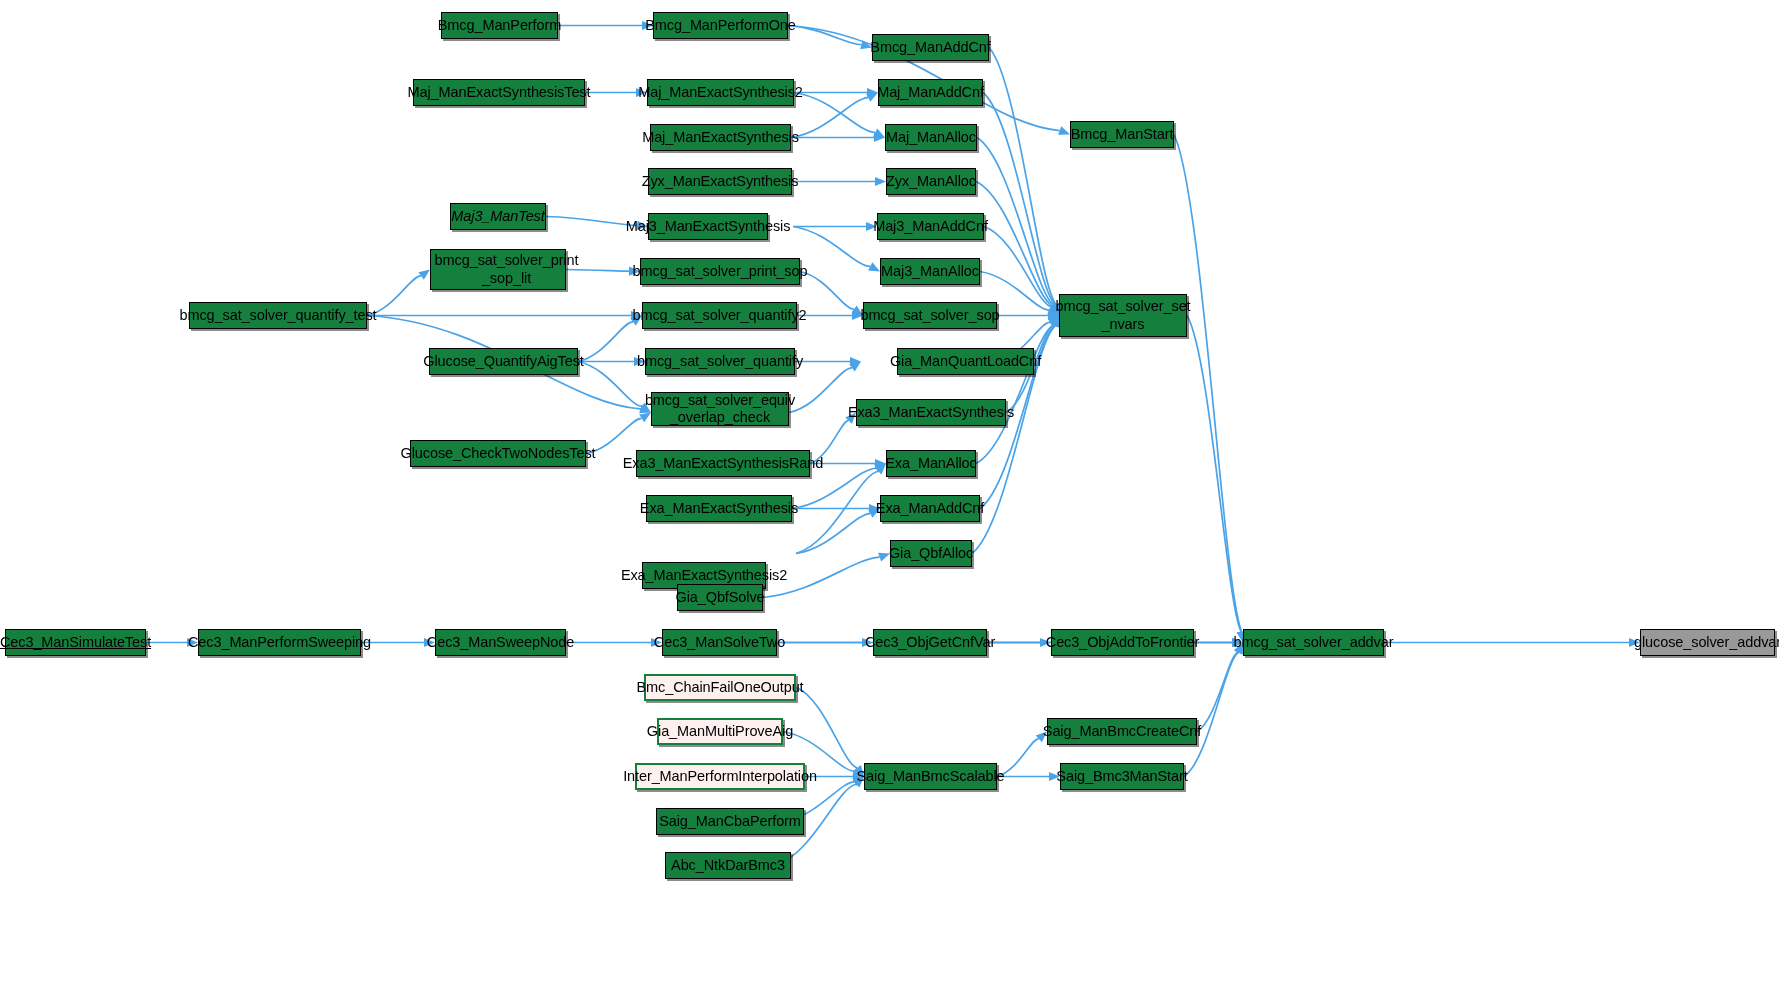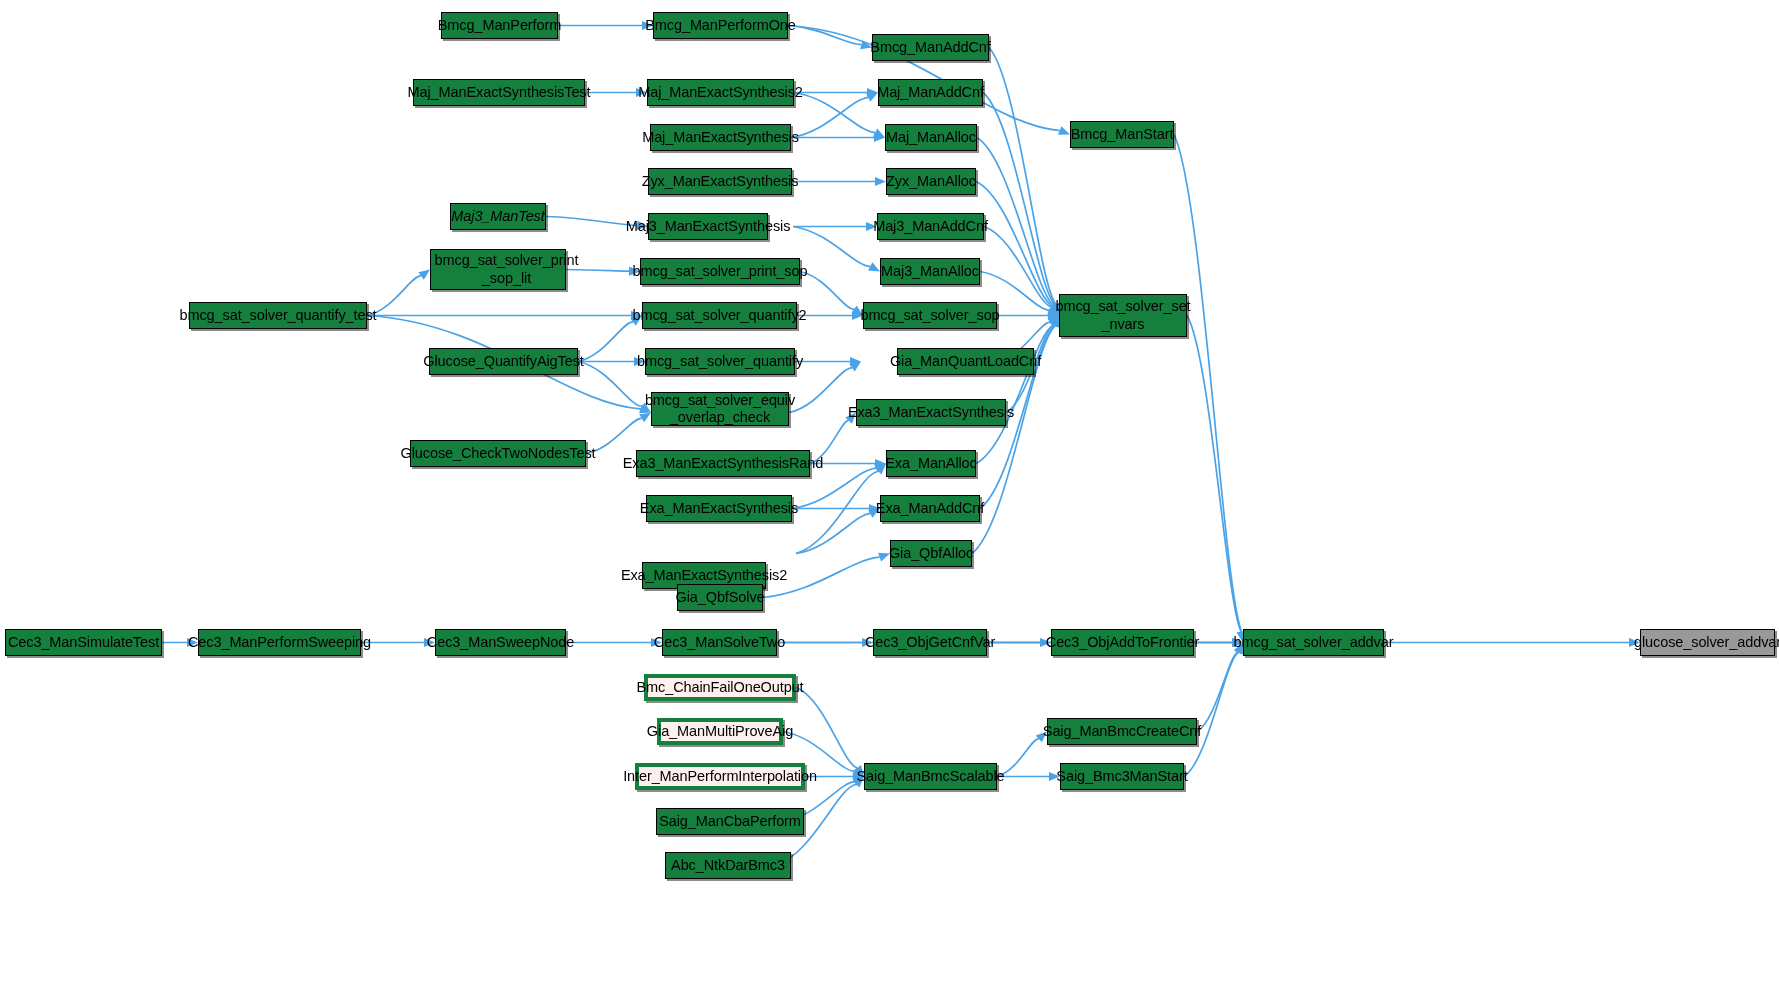--- a/index.html
+++ b/index.html
@@ -35,21 +35,21 @@
     border: 1px solid #000000;
     box-shadow: 2px 2px 0 rgba(0,0,0,0.45);
     font-size: 14.5px;
     line-height: 1.18;
     color: #000000;
     white-space: pre-line;
     letter-spacing: -0.1px;
     padding: 0 4px;
   }
   .node.red {
-    border: 4px solid #15803d;
+    border: 2px solid #15803d;
     background: #fff0f0;
   }
   .node.current {
     background: #999999;
     border: 1px solid #000000;
   }
   .edge-path {
     fill: none;
     stroke: #4aa3e8;
     stroke-width: 1.7px;
@@ -222,21 +222,21 @@
 _overlap_check</div>
       <div class="node" style="left: 856px; top: 399px; width: 150px; height: 27px;">Exa3_ManExactSynthesis</div>
       <div class="node" style="left: 410px; top: 440px; width: 176px; height: 27px;">Glucose_CheckTwoNodesTest</div>
       <div class="node" style="left: 636px; top: 450px; width: 174px; height: 27px;">Exa3_ManExactSynthesisRand</div>
       <div class="node" style="left: 886px; top: 450px; width: 90px; height: 27px;">Exa_ManAlloc</div>
       <div class="node" style="left: 646px; top: 495px; width: 146px; height: 27px;">Exa_ManExactSynthesis</div>
       <div class="node" style="left: 880px; top: 495px; width: 100px; height: 27px;">Exa_ManAddCnf</div>
       <div class="node" style="left: 642px; top: 540px; width: 124px; height: 27px; margin-top: 22px;">Exa_ManExactSynthesis2</div>
       <div class="node" style="left: 890px; top: 540px; width: 82px; height: 27px;">Gia_QbfAlloc</div>
       <div class="node" style="left: 677px; top: 584px; width: 86px; height: 27px;">Gia_QbfSolve</div>
-      <div class="node" style="left: 5px; top: 629px; width: 157px; height: 27px;">Cec3_ManSimulateTest</div>
+      <div class="node" style="left: 5px; top: 629px; width: 141px; height: 27px; text-decoration: underline;">Cec3_ManSimulateTest</div>
       <div class="node" style="left: 198px; top: 629px; width: 163px; height: 27px;">Cec3_ManPerformSweeping</div>
       <div class="node" style="left: 435px; top: 629px; width: 131px; height: 27px;">Cec3_ManSweepNode</div>
       <div class="node" style="left: 662px; top: 629px; width: 115px; height: 27px;">Cec3_ManSolveTwo</div>
       <div class="node" style="left: 873px; top: 629px; width: 114px; height: 27px;">Cec3_ObjGetCnfVar</div>
       <div class="node" style="left: 1051px; top: 629px; width: 143px; height: 27px;">Cec3_ObjAddToFrontier</div>
       <div class="node" style="left: 1243px; top: 629px; width: 141px; height: 27px;">bmcg_sat_solver_addvar</div>
       <div class="node current" style="left: 1640px; top: 629px; width: 135px; height: 27px;">glucose_solver_addvar</div>
       <div class="node red" style="left: 644px; top: 674px; width: 152px; height: 27px;">Bmc_ChainFailOneOutput</div>
       <div class="node red" style="left: 657px; top: 718px; width: 126px; height: 27px;">Gia_ManMultiProveAig</div>
       <div class="node" style="left: 1047px; top: 718px; width: 150px; height: 27px;">Saig_ManBmcCreateCnf</div>

